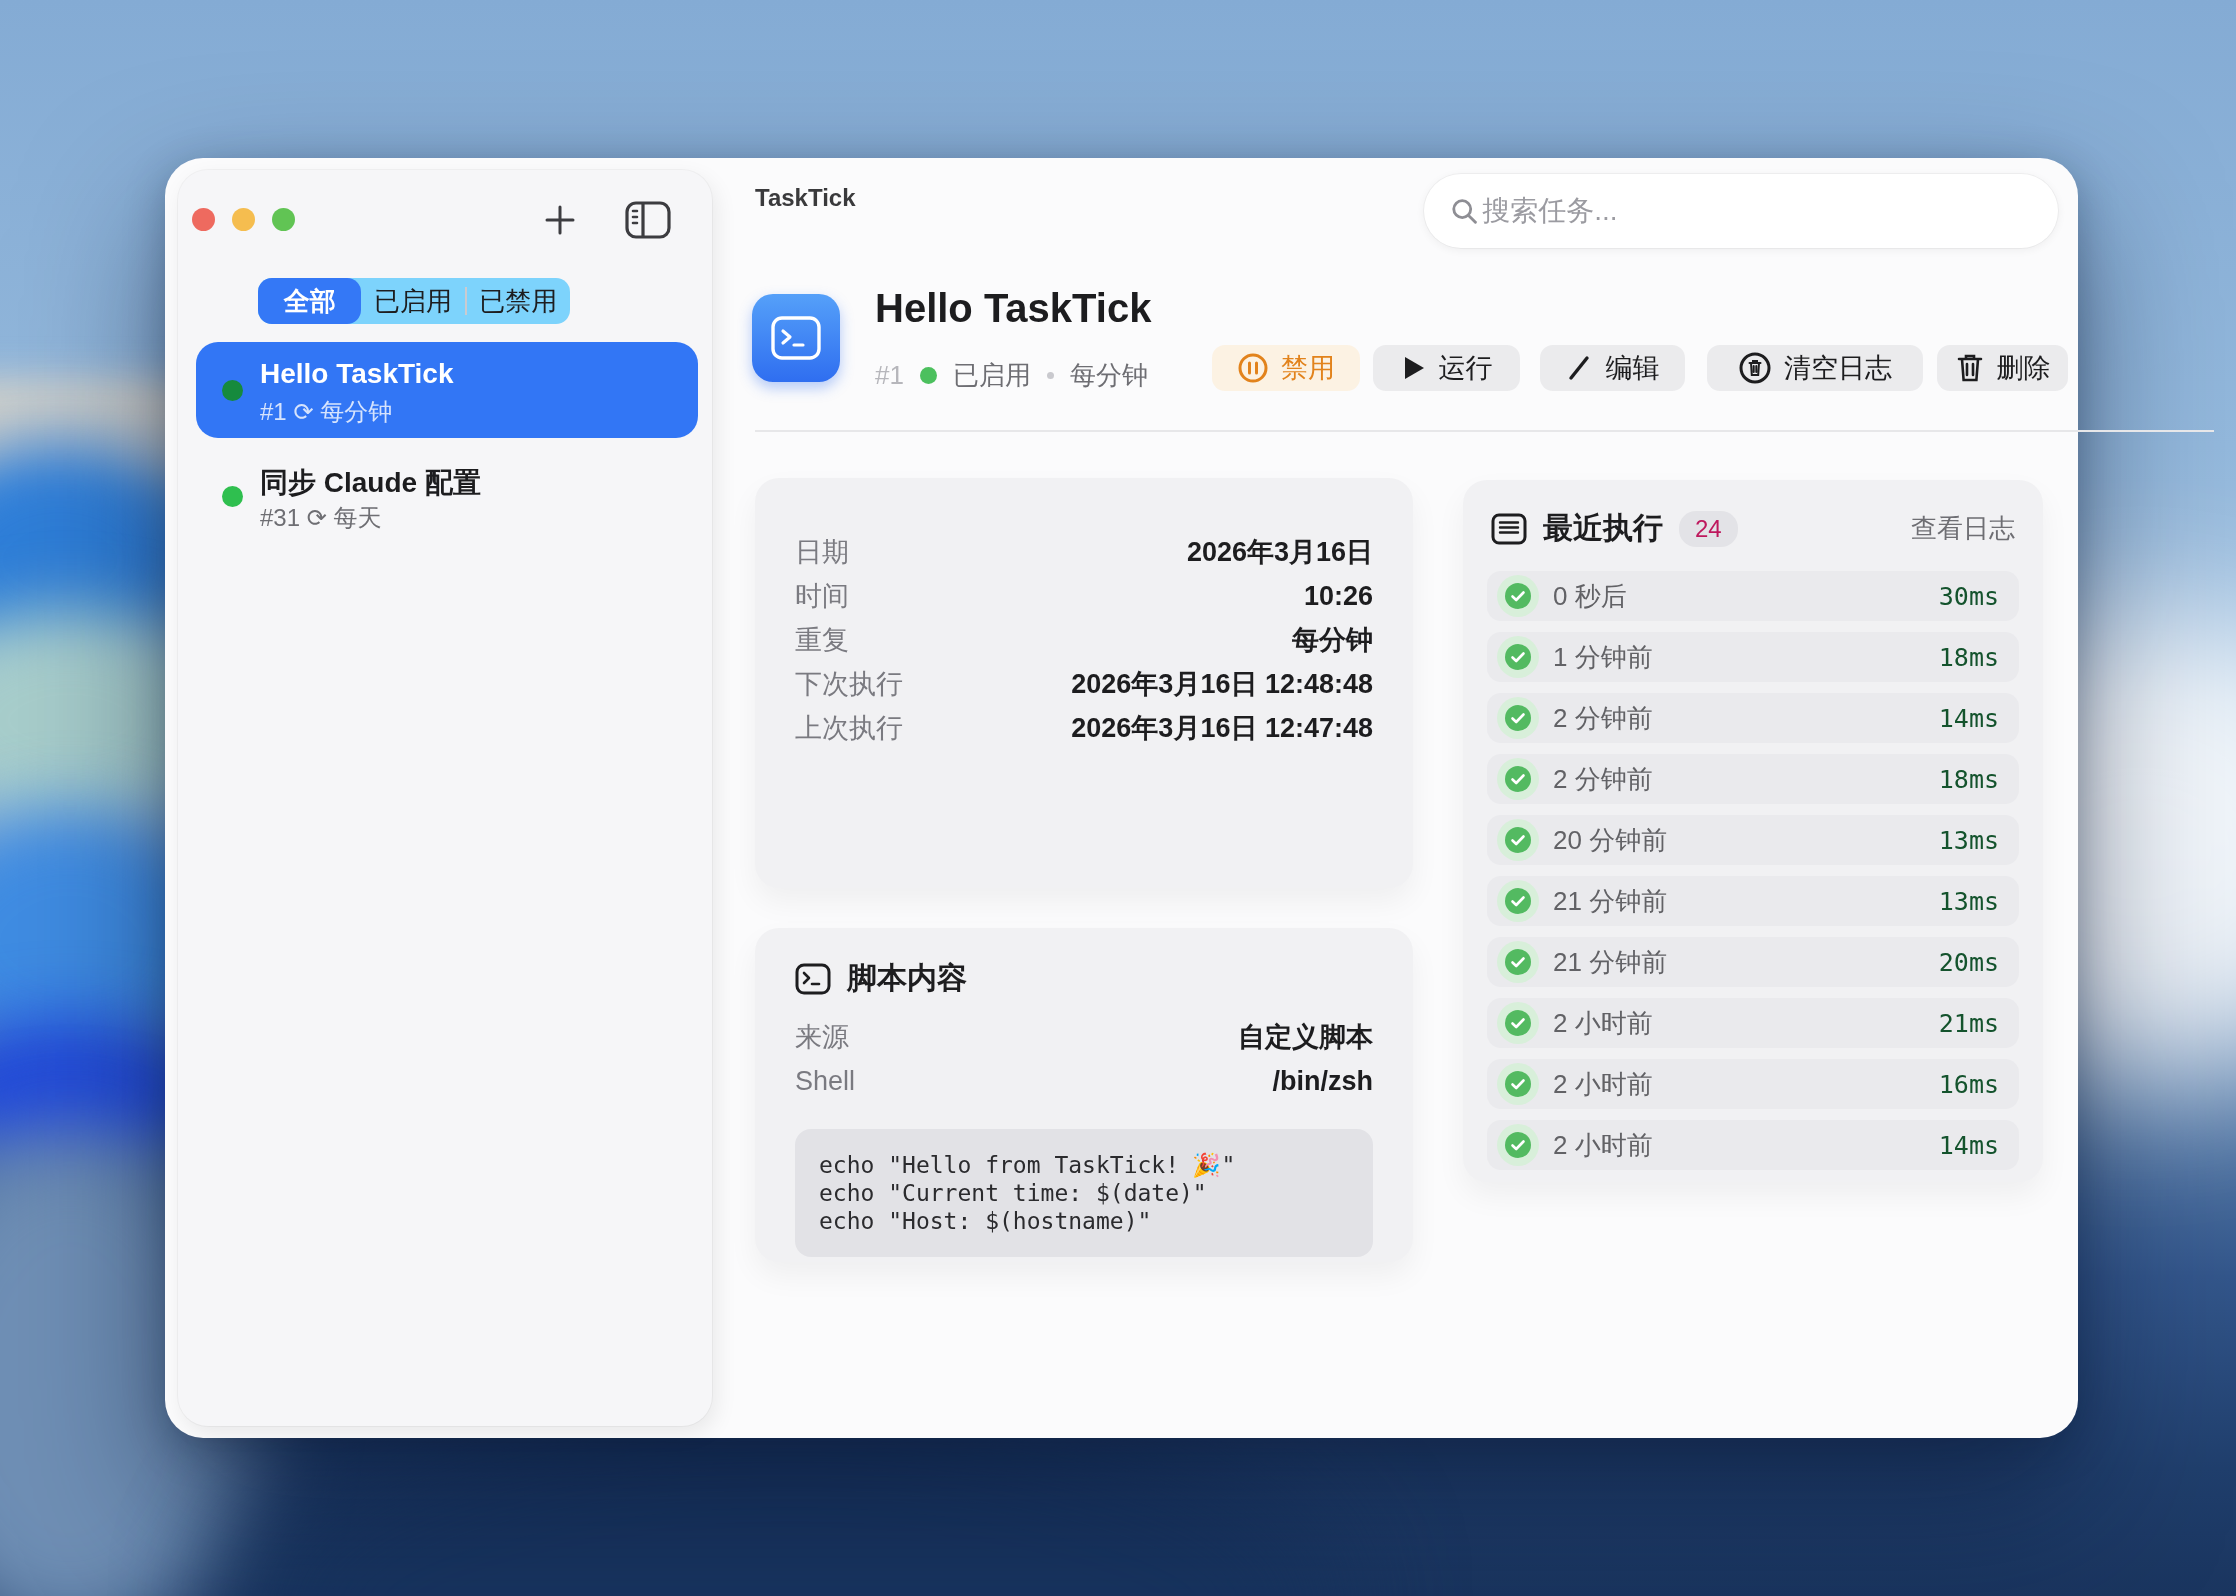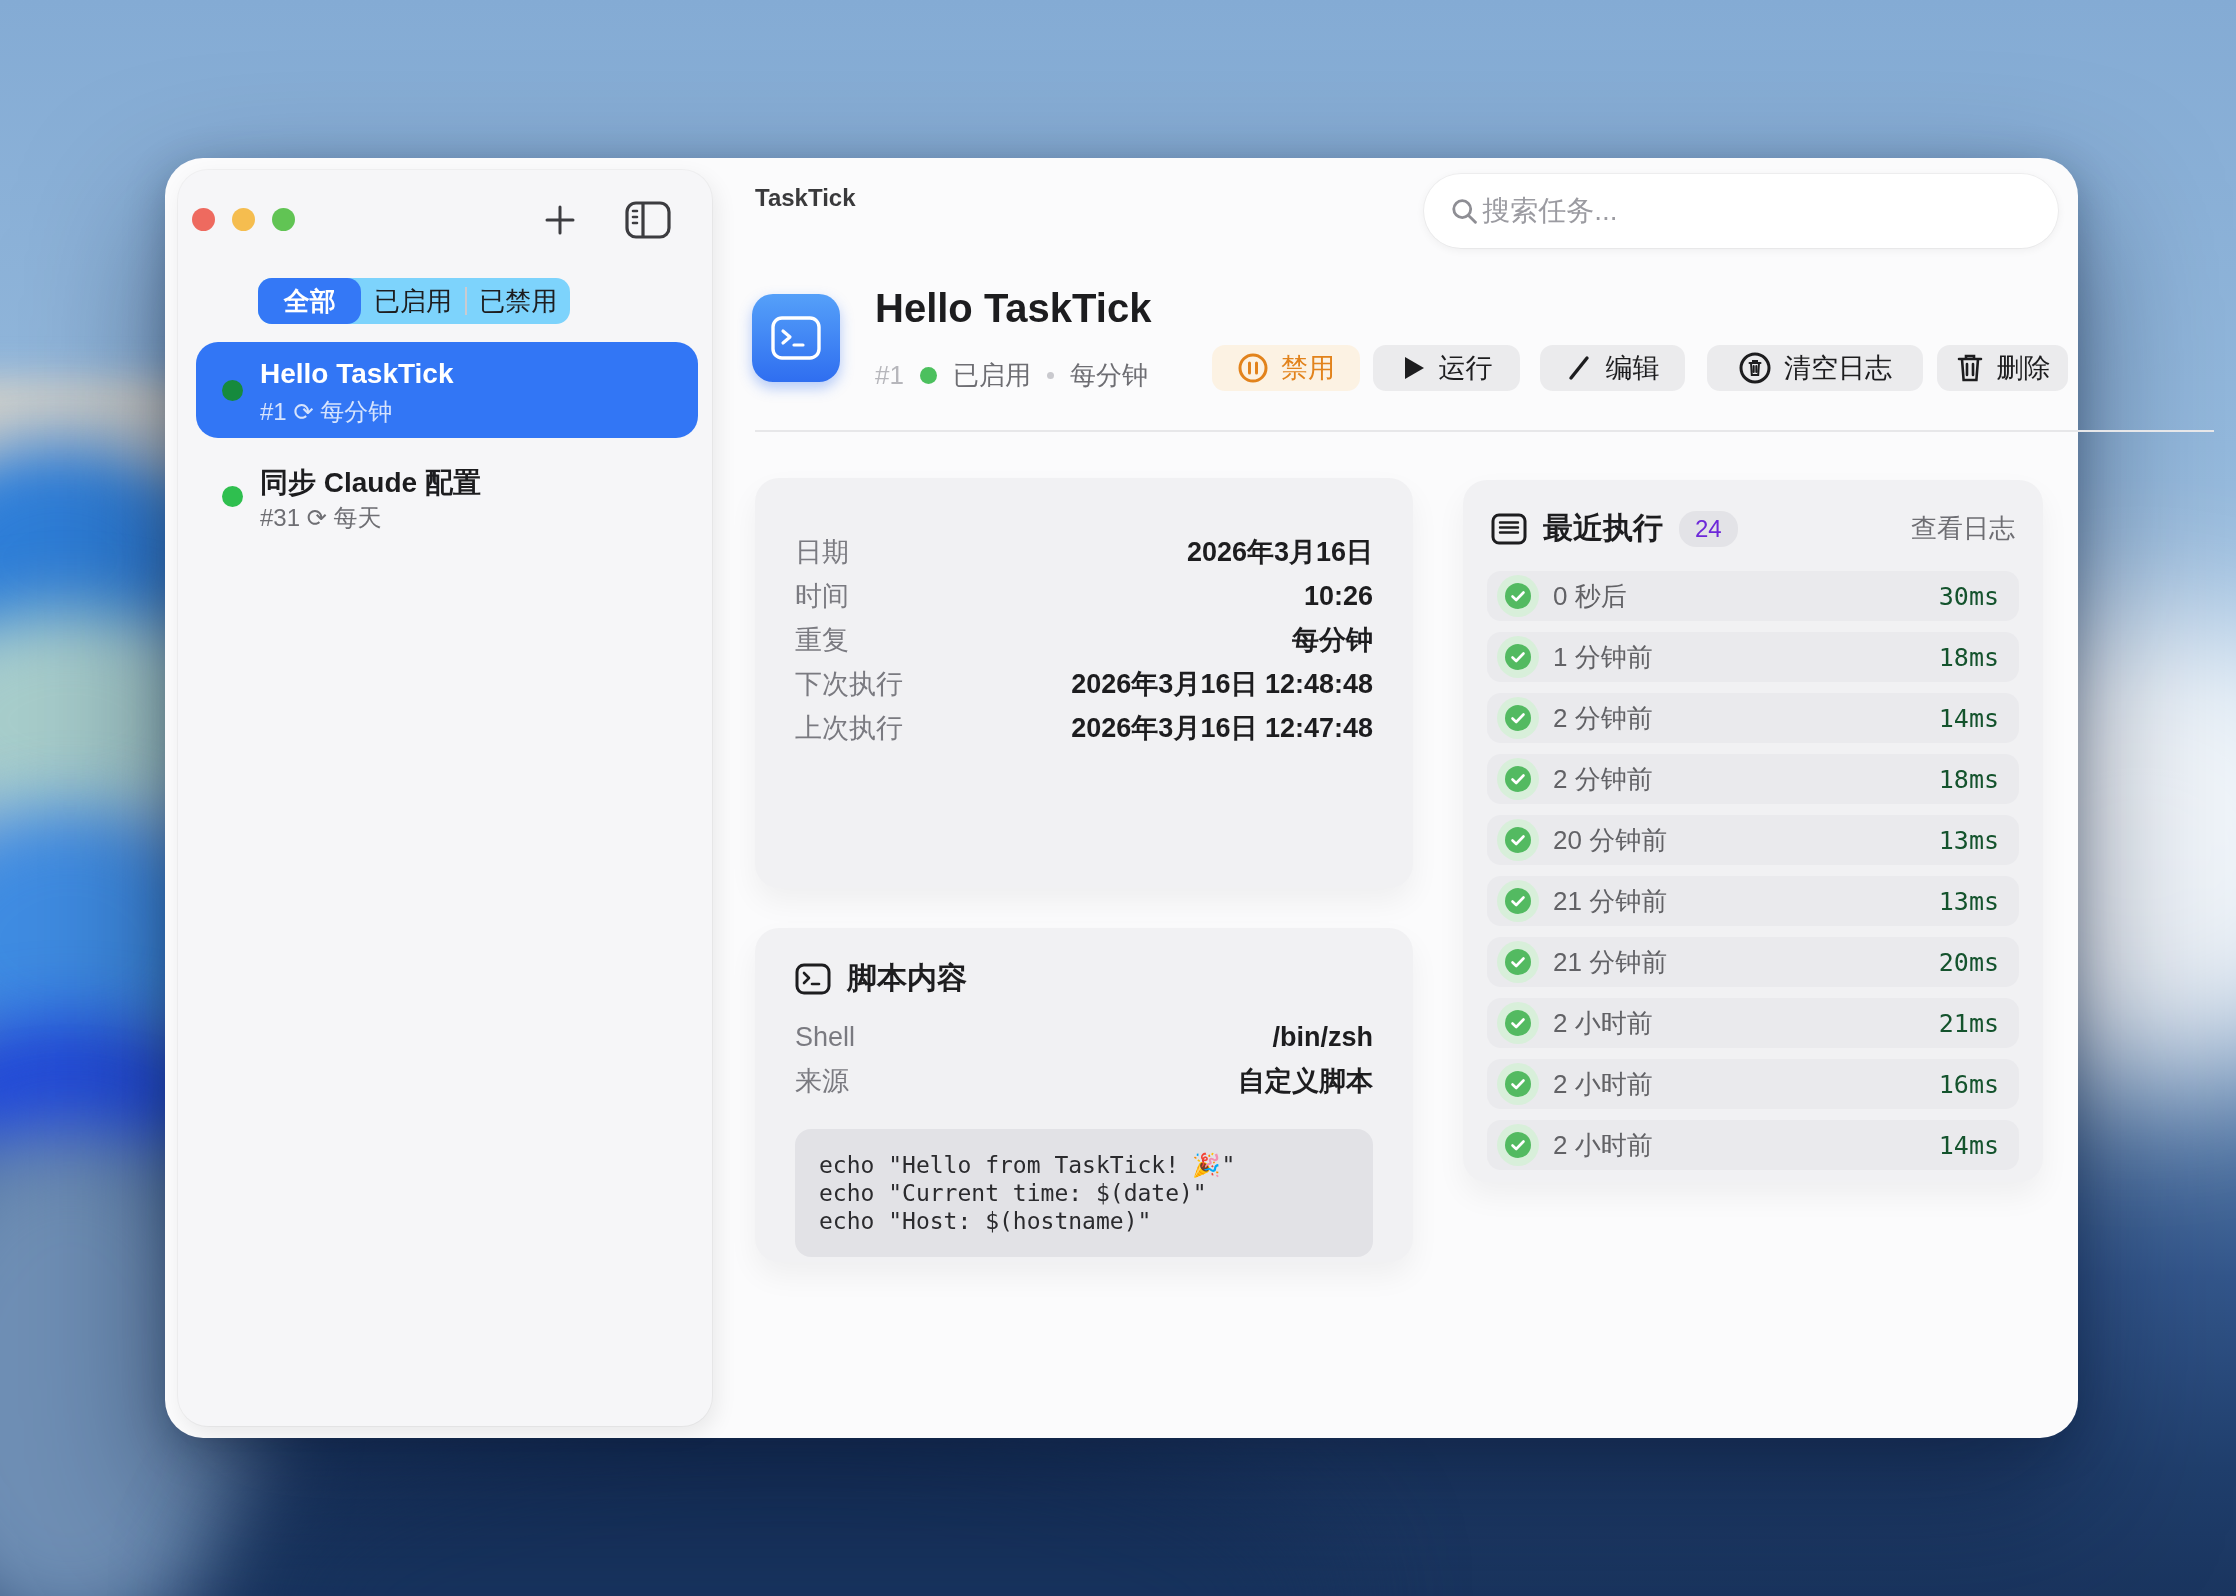--- a/index.html
+++ b/index.html
@@ -66,21 +66,21 @@
   .hdiv{position:absolute;left:590px;top:272px;width:1459px;height:2px;background:#e7e7e9;}
 
   .card{position:absolute;background:#f1f1f3;border-radius:24px;box-shadow:0 14px 30px rgba(0,0,0,.05);box-sizing:border-box;}
   .card-h{display:flex;align-items:center;gap:16px;font-size:30px;font-weight:700;color:#1d1d1f;}
   .kv{display:flex;align-items:center;justify-content:space-between;height:44px;font-size:27px;}
   .kv .k{color:#7a7a80;}
   .kv .v{color:#1d1d1f;font-weight:700;}
   .codeblock{margin-top:26px;background:#e2e2e6;border-radius:16px;padding:22px 24px;
     font-family:"DejaVu Sans Mono","Liberation Mono",monospace;font-size:23px;line-height:28px;color:#2b2b2e;white-space:pre;}
 
-  .badge{background:#e3e3e7;color:#6d28d9;border-radius:17px;font-size:24px;padding:4px 16px;font-weight:400;}
+  .badge{background:#e3e3e7;color:#be185d;border-radius:17px;font-size:24px;padding:4px 16px;font-weight:400;}
   .viewlog{margin-left:auto;font-size:26px;font-weight:400;color:#6e6e73;}
   .erow{display:flex;align-items:center;height:50px;border-radius:14px;background:#eaeaed;margin-bottom:11px;padding:0 20px 0 10px;box-sizing:border-box;}
   .echeck{width:42px;height:42px;border-radius:50%;background:#d8efda;display:flex;align-items:center;justify-content:center;}
   .etime{margin-left:14px;font-size:26px;color:#626266;}
   .edur{margin-left:auto;font-size:25px;color:#14532d;font-family:"DejaVu Sans Mono","Liberation Mono",monospace;}
 
   svg{display:block;}
 </style>
 </head>
 <body>
@@ -241,26 +241,26 @@
       <div class="card-h">
         <svg width="36" height="32" viewBox="0 0 36 32">
           <rect x="2" y="2" width="32" height="28" rx="7" stroke="#1d1d1f" stroke-width="3" fill="none"></rect>
           <path d="M9 10 L14 15 L9 20" stroke="#1d1d1f" stroke-width="2.6" fill="none" stroke-linecap="round" stroke-linejoin="round"></path>
           <path d="M17 21 H24" stroke="#1d1d1f" stroke-width="2.6" stroke-linecap="round"></path>
         </svg>
         <span>脚本内容</span>
       </div>
       <div style="margin-top:16px;">
         <div class="kv">
+            <span class="k">来源</span>
+            <span class="v">自定义脚本</span>
+          </div>
+        <div class="kv">
             <span class="k">Shell</span>
             <span class="v">/bin/zsh</span>
-          </div>
-        <div class="kv">
-            <span class="k">来源</span>
-            <span class="v">自定义脚本</span>
           </div>
       </div>
       <div class="codeblock">echo "Hello from TaskTick! 🎉"
 echo "Current time: $(date)"
 echo "Host: $(hostname)"</div>
     </div>
 
     <div class="card" style="left:1298px;top:322px;width:580px;height:702px;padding:28px 24px;">
       <div class="card-h" style="padding:0 4px;">
         <svg width="36" height="32" viewBox="0 0 36 32">

